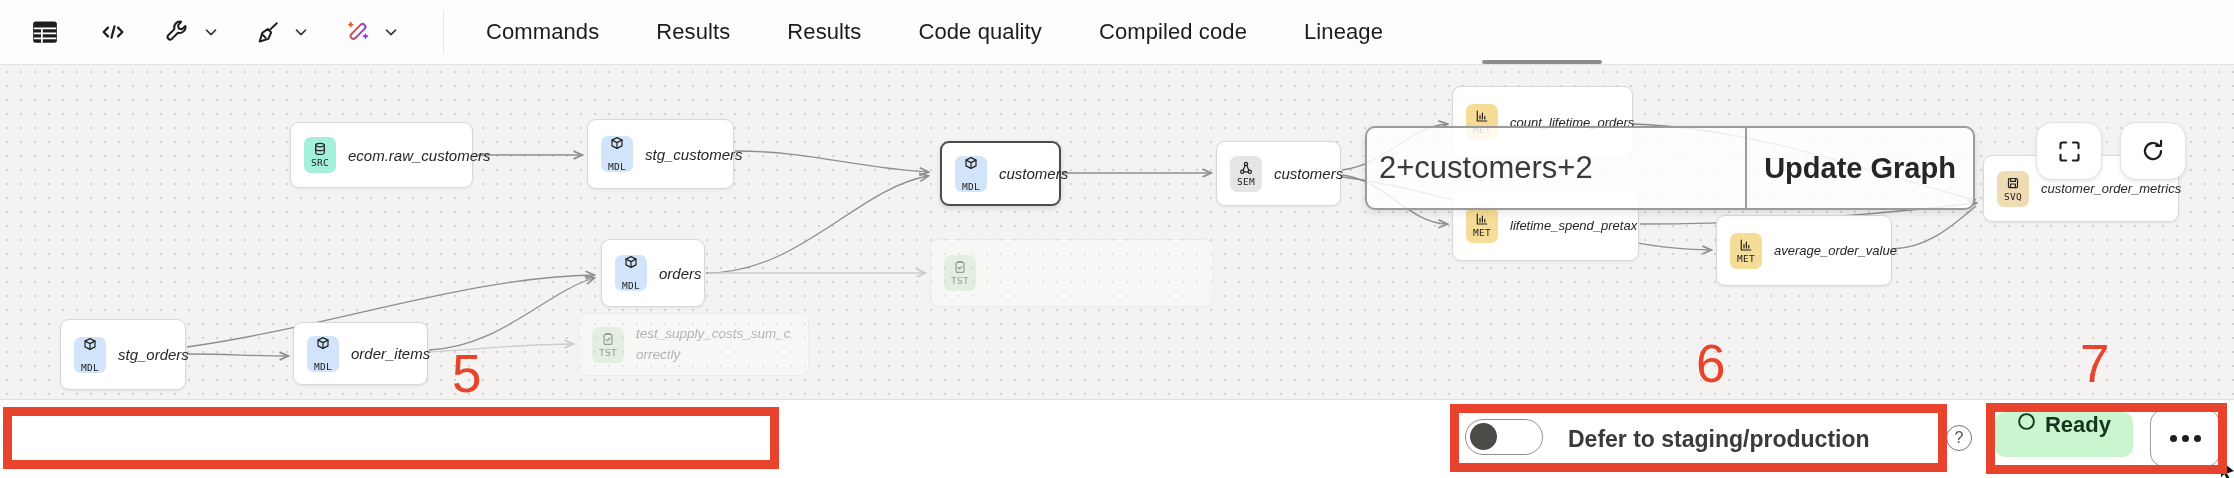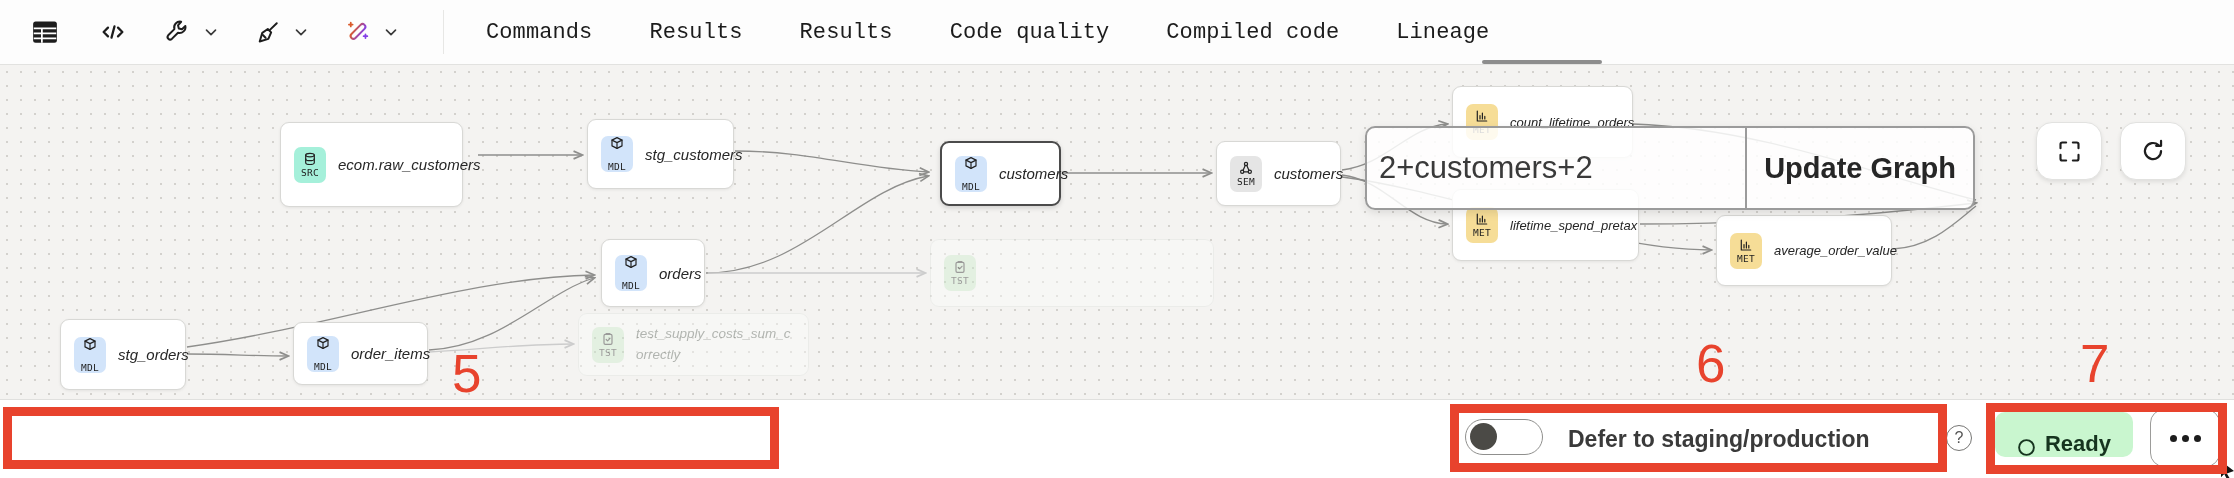--- a/index.html
+++ b/index.html
@@ -3,21 +3,21 @@
 <meta charset="utf-8">
 <style>
   * { margin:0; padding:0; box-sizing:border-box; }
   html,body { background:#e9e9e7; }
   #stage {
     position:relative; width:2234px; height:478px; overflow:hidden;
     font-family:"Liberation Sans", sans-serif; background:#fff;
   }
   
   #topbar { position:absolute; left:0; top:0; width:2234px; height:65px;
-    background:#fdfdfd; border-bottom:1px solid #e2e2e0; z-index:10;font-family:Liberation Mono, monospace; }
+    background:#fdfdfd; border-bottom:1px solid #e2e2e0; z-index:10; }
   .tool-group { position:absolute; left:0; top:0; height:64px; display:flex; align-items:center; padding-left:30px; }
   .tbtn { display:flex; align-items:center; justify-content:center; margin-right:22px; cursor:pointer; }
   .tbtn svg { display:block; }
   .chev { margin-left:10px; margin-right:0; }
   .vsep { position:absolute; left:443px; top:10px; width:1px; height:44px; background:#e7e7e5; }
   #tabs { position:absolute; left:460px; top:0; height:64px; display:flex; align-items:center; gap:57px; padding-left:26px; }
   .tab { font-size:22px; font-weight:500; color:#1c1c1c; letter-spacing:.1px; white-space:nowrap; cursor:pointer; }
   .tab-underline { position:absolute; left:1482px; top:60px; width:120px; height:4px; background:#8d8d8d; border-radius:2px; }
   
   #canvas { position:absolute; left:0; top:65px; width:2234px; height:334px;
@@ -58,21 +58,21 @@
   #bottombar { position:absolute; left:0; top:399px; width:2234px; height:79px; background:#fff; border-top:1px solid #e0e0de; z-index:10; }
   #cmd-input { position:absolute; left:14px; top:14px; width:1390px; height:50px; border:1.5px solid #cfcfcc; border-radius:8px;
     font-family:"Liberation Sans", sans-serif; font-size:21px; color:#333; padding:0 18px; outline:none; background:#fff; }
   #cmd-input::placeholder { color:#8d8d8d; }
   #defer-toggle { position:absolute; left:1465px; top:19px; width:78px; height:36px; border:1.5px solid #8f8f8d; border-radius:18px; background:#fff; cursor:pointer; }
   #defer-knob { position:absolute; left:4px; top:3px; width:27px; height:27px; border-radius:50%; background:#4b4a46; }
   #defer-label { position:absolute; left:1568px; top:0; height:78px; display:flex; align-items:center; font-size:23px; font-weight:600; color:#3a3a3a; white-space:nowrap; }
   #help-icon { position:absolute; left:1946px; top:25px; width:26px; height:26px; border:1.5px solid #767674; border-radius:50%;
     display:flex; align-items:center; justify-content:center; font-size:16px; color:#555; cursor:pointer; }
   #ready-pill { position:absolute; left:1995px; top:12px; width:138px; height:45px; background:#c9f6cf; border-radius:10px;
-    display:flex; align-items:flex-end; justify-content:center; gap:9px; cursor:pointer; }
+    display:flex; align-items:flex-start; justify-content:center; gap:9px; cursor:pointer; }
   #ready-pill span { font-size:22px; font-weight:700; color:#16341f; }
   #menu-btn { position:absolute; left:2150px; top:9px; width:70px; height:58px; background:#fff; border:1.8px solid #9c9c9a; border-radius:14px;
     display:flex; align-items:center; justify-content:center; gap:5px; cursor:pointer; }
   #menu-btn i { width:7px; height:7px; border-radius:50%; background:#1d1d1d; }
   #cursor-wedge { position:absolute; left:2221px; top:61px; width:13px; height:18px; background:#141414;
     clip-path:polygon(0 0, 100% 55%, 45% 70%, 70% 100%, 45% 100%, 25% 72%, 0 90%); }
   
   .rbox { position:absolute; border:9px solid #e8432d; z-index:50; pointer-events:none; }
   .rnum { position:absolute; z-index:50; color:#e8432d; font-size:53px; font-weight:500; pointer-events:none; font-family:"Liberation Sans", sans-serif; }
 </style>
@@ -167,21 +167,21 @@
       <path d="M1633,59 C1762,63 1882,112 1976,135"></path>
       <path d="M1640,159 C1772,159 1882,149 1976,138" marker-end="url(#arr)"></path>
       <path d="M1893,184 C1932,182 1956,157 1976,141"></path>
     </g>
     <g fill="none" stroke="#cccccc" stroke-width="1.3">
       <path d="M429,287 C482,284 524,279 573,279" marker-end="url(#arrf)"></path>
       <path d="M708,208 L925,208" marker-end="url(#arrf)"></path>
     </g>
   </svg>
 
-  <div class="node" style="left:280px;top:122px;width:183px;height:85px">
+  <div class="node" style="left:290px;top:122px;width:183px;height:66px">
     <div class="badge badge-src">
       <svg viewBox="0 0 14 14">
           <ellipse cx="7" cy="3.1" rx="4.3" ry="1.8"></ellipse>
           <path d="M2.7 3.1v7.6c0 1 1.9 1.8 4.3 1.8s4.3-.8 4.3-1.8V3.1"></path>
           <path d="M2.7 6.9c0 1 1.9 1.8 4.3 1.8s4.3-.8 4.3-1.8"></path>
         </svg>
       <span class="btxt">SRC</span>
     </div>
     <span class="nlabel">ecom.raw_customers</span>
   </div>
@@ -244,20 +244,30 @@
   <div class="node" style="left:1716px;top:215px;width:176px;height:71px">
     <div class="badge badge-met">
       <svg viewBox="0 0 14 14">
           <path d="M2.3 2v10h9.4M5 10V6.6M7.4 10V4.2M9.8 10V7.4"></path>
         </svg>
       <span class="btxt">MET</span>
     </div>
     <span class="nlabel nlabel-sm">average_order_value</span>
   </div>
 
+  <div class="node" style="left:1983px;top:155px;width:196px;height:67px">
+    <div class="badge badge-svq">
+      <svg viewBox="0 0 14 14">
+          <path d="M2.5 3.5a1 1 0 0 1 1-1h6.9l1.1 1.1v7a1 1 0 0 1-1 1H3.5a1 1 0 0 1-1-1Z"></path>
+          <path d="M4.6 2.5v2.9h4.8V2.5M4.6 11.6V8h4.8v3.6"></path>
+        </svg>
+      <span class="btxt">SVQ</span>
+    </div>
+    <span class="nlabel nlabel-sm">customer_order_metrics</span>
+  </div>
 
   <div class="node" style="left:601px;top:239px;width:104px;height:68px">
     <div class="badge badge-mdl">
       <svg viewBox="0 0 14 14">
           <path d="M7 1.6 12 4.1v5.8L7 12.4 2 9.9V4.1Z"></path>
           <path d="M2 4.1 7 6.6l5-2.5M7 6.6v5.8"></path>
         </svg>
       <span class="btxt">MDL</span>
     </div>
     <span class="nlabel">orders</span>

